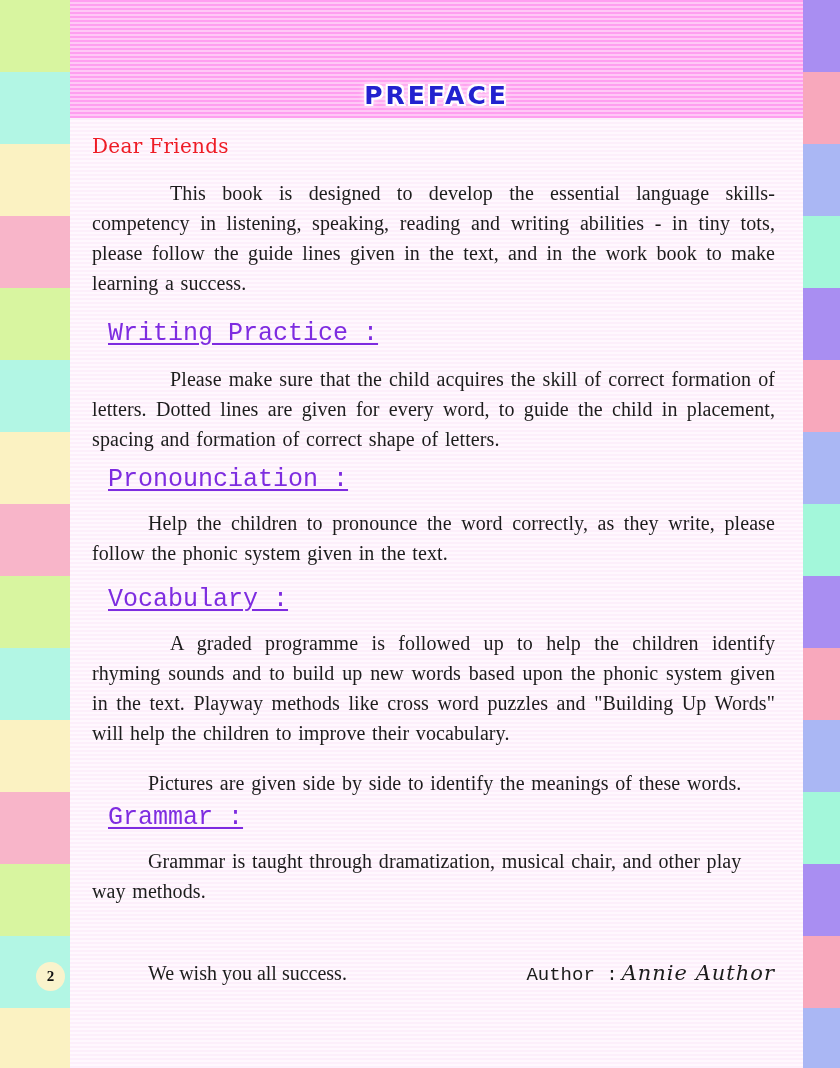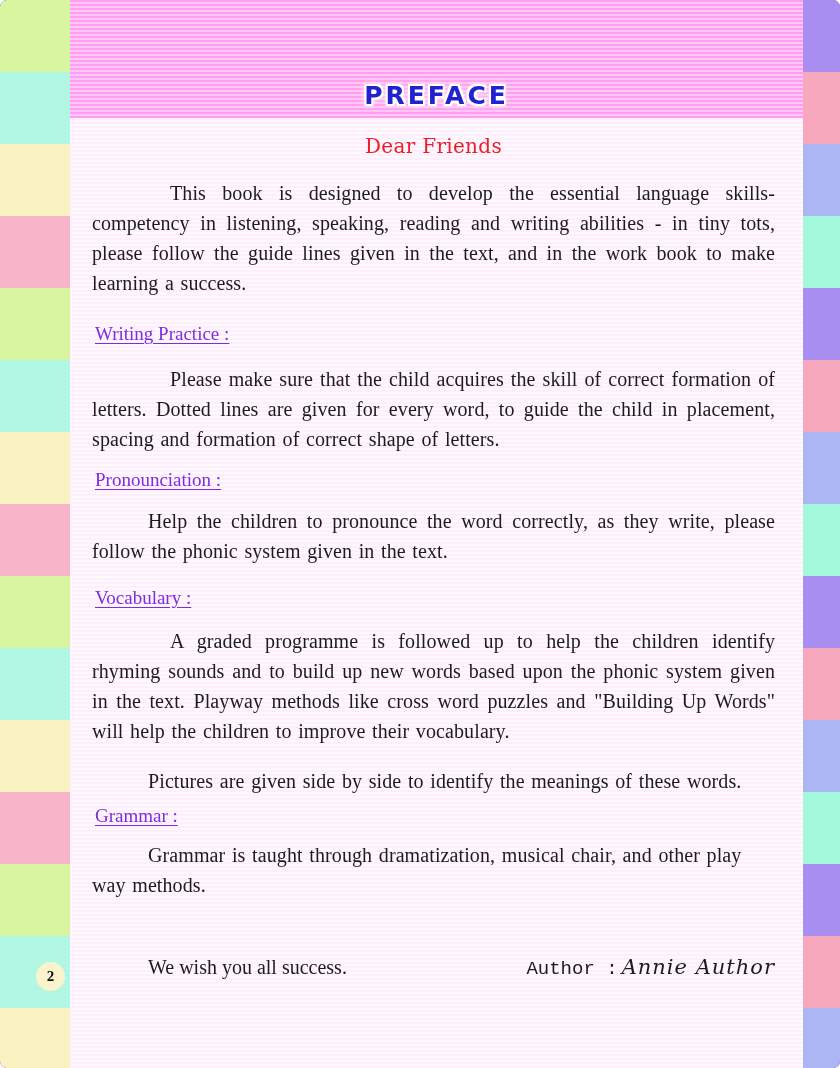--- a/index.html
+++ b/index.html
@@ -1,20 +1,19 @@
 <!DOCTYPE html>
 <html style="--title-color: #2222cf; --salutation-color: #ee1c25; --heading-color: #7e2ce0; --hstripe1: #ff9ef0; --hstripe2: #ffc8f6; --badge-color: #faf3cc;"><head>
 <meta charset="utf-8">
 <style>
   html,body { margin:0; padding:0; background:#ffffff; }
   .page {
     position:relative; width:840px; height:1068px; overflow:hidden;
     display:flex; font-family:"Liberation Serif", serif;
     background:#6d28d9;
-    border-radius:7px;
   }
   .strip { display:flex; flex-direction:column; flex:0 0 auto; }
   .strip-left  { width:70px; }
   .strip-right { width:37px; }
   .strip .block { height:72px; flex:0 0 72px; }
 
   .center { width:733px; flex:0 0 733px; display:flex; flex-direction:column; }
 
   .header {
     height:118px; flex:0 0 118px;
@@ -34,34 +33,34 @@
   }
 
   .body {
     flex:1; box-sizing:border-box; padding:16px 28px 0 22px;
     background:repeating-linear-gradient(180deg,
       #fdeffb 0px, #fdeffb 2px, #fff8fe 2px, #fff8fe 4px);
   }
 
   .salutation {
     color:var(--salutation-color); font-family:"DejaVu Serif", serif;
-    font-size:20px; letter-spacing:0.3px;text-align:center;
+    font-size:20px; letter-spacing:0.3px;
   }
 
   .para {
     margin:0; color:#1c1c1c; font-size:20px; line-height:30px;
     text-align:justify; word-spacing:1.5px; letter-spacing:0.1px;
   }
   .indent-lg { text-indent:78px; }
   .indent-sm { text-indent:56px; }
   .no-justify { text-align:left; }
 
   .section-heading {
-    margin:3px; color:var(--heading-color); font-family:Liberation Serif, serif;
-    font-weight:normal; font-size:19px; line-height:24px;
+    margin:16px; color:var(--heading-color); font-family:Liberation Mono, monospace;
+    font-weight:normal; font-size:25px; line-height:24px;
     text-decoration:underline; text-underline-offset:3px;
   }
 
   .mt8  { margin-top:8px; }  .mt12 { margin-top:12px; }
   .mt14 { margin-top:14px; } .mt16 { margin-top:16px; }
   .mt18 { margin-top:18px; } .mt20 { margin-top:20px; }
   .mt24 { margin-top:24px; }
 
   .closing-row {
     display:flex; justify-content:space-between; align-items:baseline;

